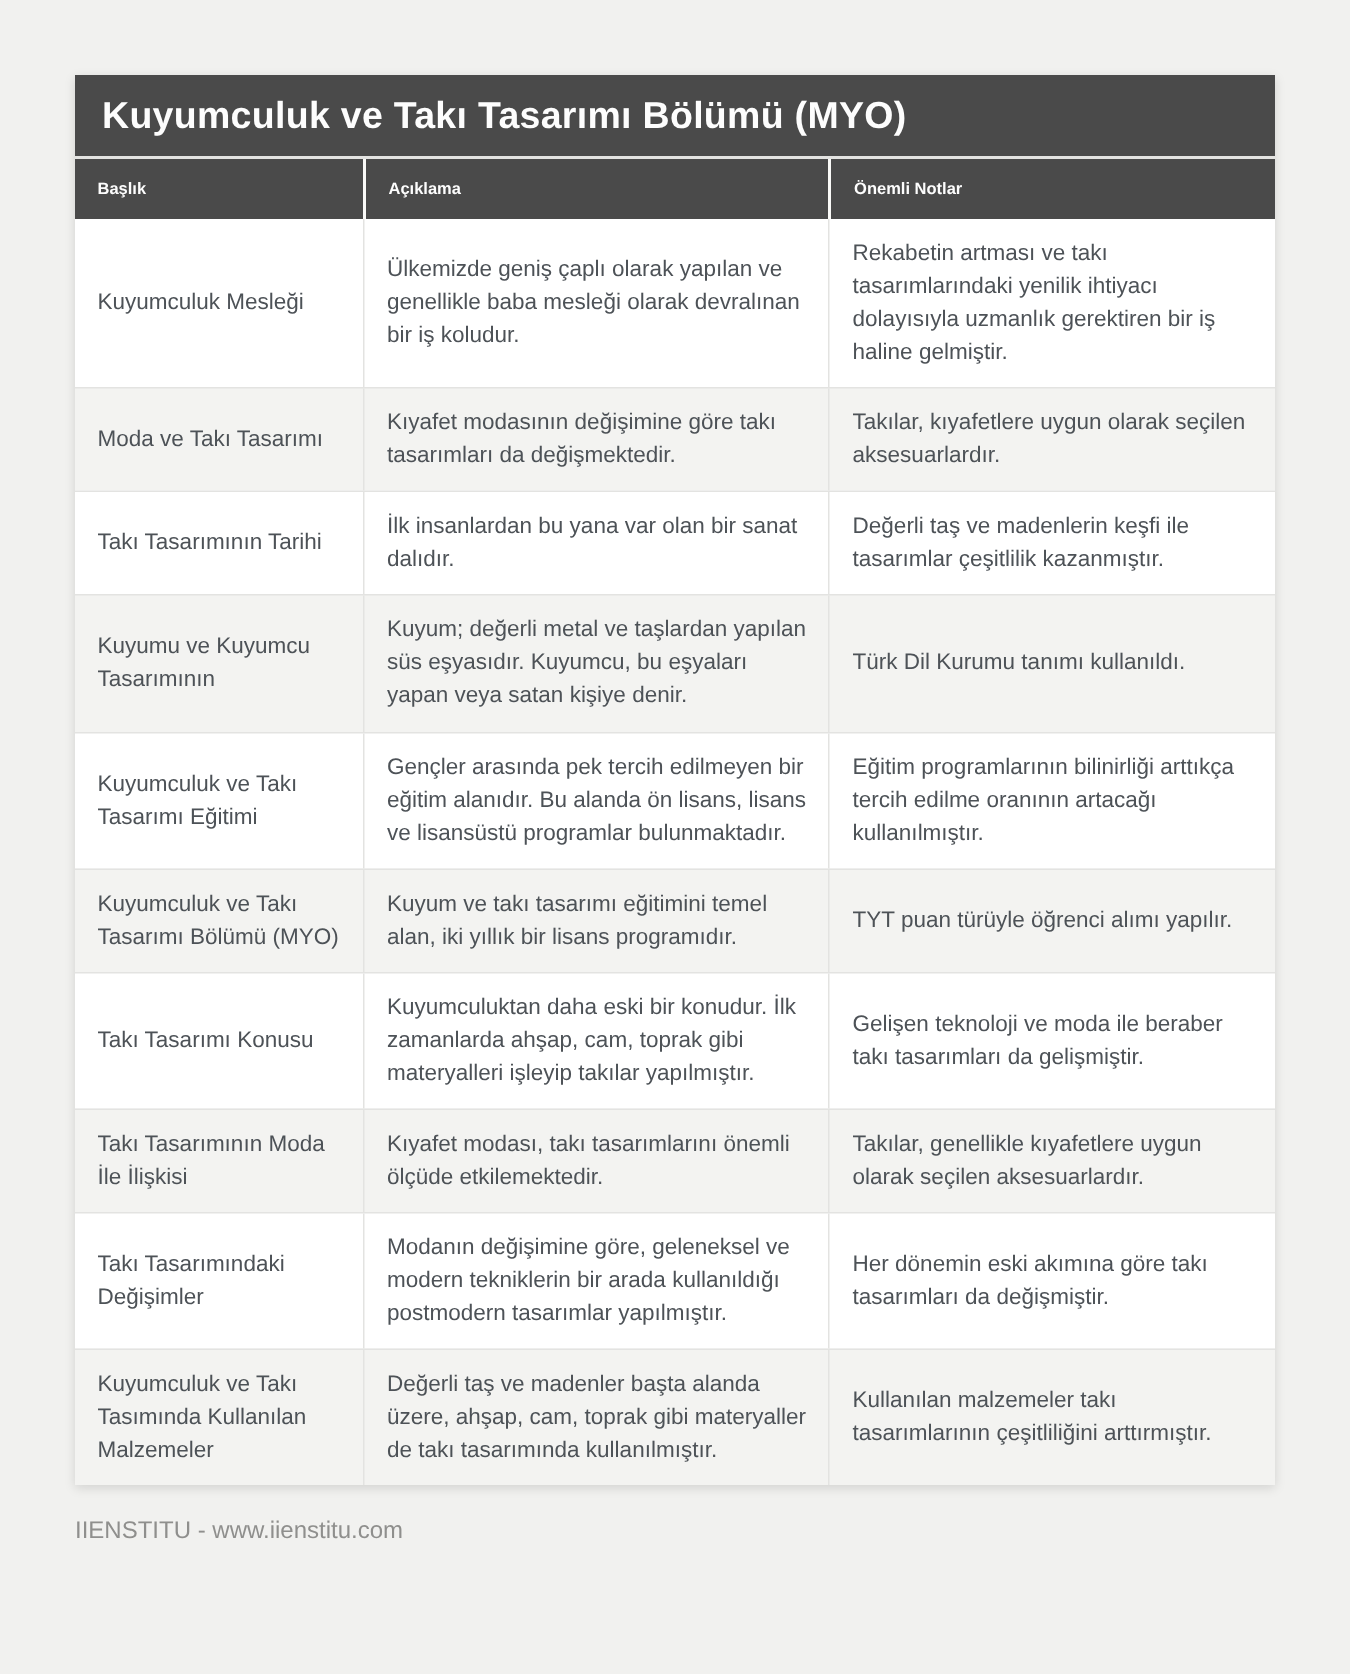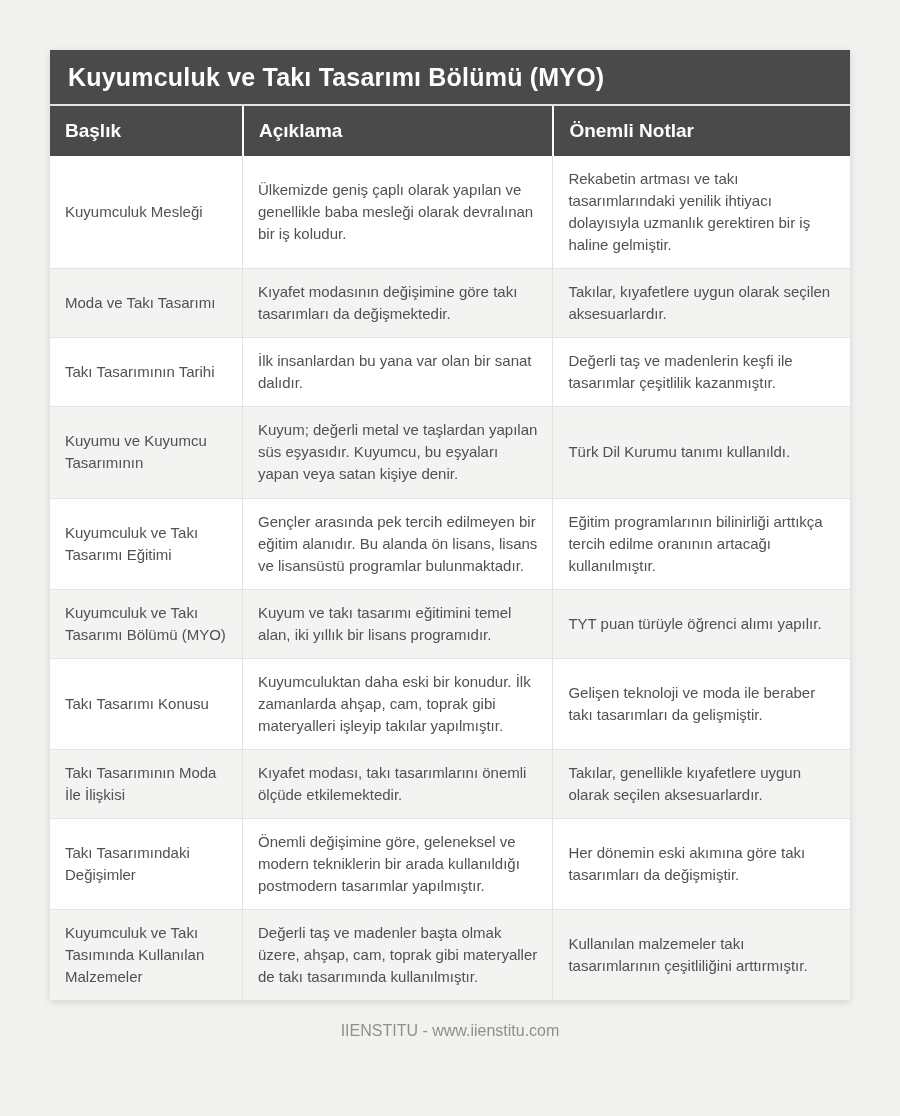--- a/index.html
+++ b/index.html
@@ -34,42 +34,41 @@
     font-size: 25px;
     font-weight: bold;
     padding: 13px 18px 12px 18px;
     letter-spacing: 0.2px;
     border-bottom: 2px solid var(--grid-line);
   }
   .head-row { display: flex; }
   .hcell {
     background: var(--header-bg);
     color: var(--header-text);
-    font-size: 19px;
+    font-size: 11px;
     font-weight: bold;
     padding: 14px 15px;
   }
   .hcell + .hcell { border-left: 2px solid #fafaf8; }
   .row { display: flex; }
   .row + .row { border-top: 1px solid var(--grid-line); }
   .row:nth-child(even) { background: var(--row-alt-bg); }
   .cell {
     display: flex;
     align-items: center;
     padding: 12px 15px;
     font-size: 15px;
     line-height: 1.47;
   }
   .cell + .cell { border-left: 1px solid var(--grid-line); }
   .c1 { width: 24%; }
   .c2 { width: 38.8%; }
   .c3 { width: 37.2%; }
   .footer {
     width: 800px;
-    text-align: center;
     color: var(--footer-text);
     font-size: 16px;
     padding-top: 22px;
   }
 </style>
 </head>
 <body>
 
 <div class="page">
   <div class="table-card">
@@ -123,25 +122,25 @@
   </div>
 
   <div class="row">
     <div class="cell c1">Takı Tasarımının Moda İle İlişkisi</div>
     <div class="cell c2">Kıyafet modası, takı tasarımlarını önemli ölçüde etkilemektedir.</div>
     <div class="cell c3">Takılar, genellikle kıyafetlere uygun olarak seçilen aksesuarlardır.</div>
   </div>
 
   <div class="row">
     <div class="cell c1">Takı Tasarımındaki Değişimler</div>
-    <div class="cell c2">Önemli değişimine göre, geleneksel ve modern tekniklerin bir arada kullanıldığı postmodern tasarımlar yapılmıştır.</div>
+    <div class="cell c2">Modanın değişimine göre, geleneksel ve modern tekniklerin bir arada kullanıldığı postmodern tasarımlar yapılmıştır.</div>
     <div class="cell c3">Her dönemin eski akımına göre takı tasarımları da değişmiştir.</div>
   </div>
 
   <div class="row">
     <div class="cell c1">Kuyumculuk ve Takı Tasımında Kullanılan Malzemeler</div>
-    <div class="cell c2">Değerli taş ve madenler başta olmak üzere, ahşap, cam, toprak gibi materyaller de takı tasarımında kullanılmıştır.</div>
+    <div class="cell c2">Değerli taş ve madenler başta alanda üzere, ahşap, cam, toprak gibi materyaller de takı tasarımında kullanılmıştır.</div>
     <div class="cell c3">Kullanılan malzemeler takı tasarımlarının çeşitliliğini arttırmıştır.</div>
   </div>
 </div>
   </div>
   <div class="footer">IIENSTITU - www.iienstitu.com</div>
 </div>
 
 </body></html>

